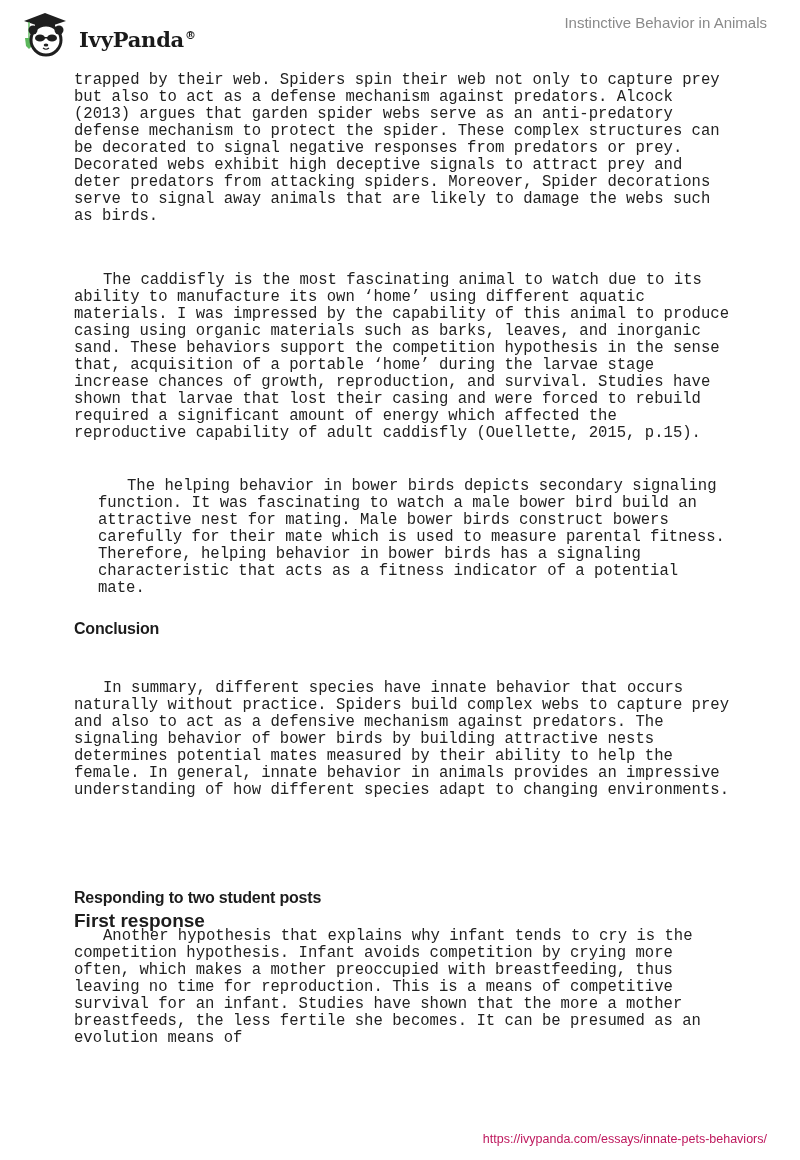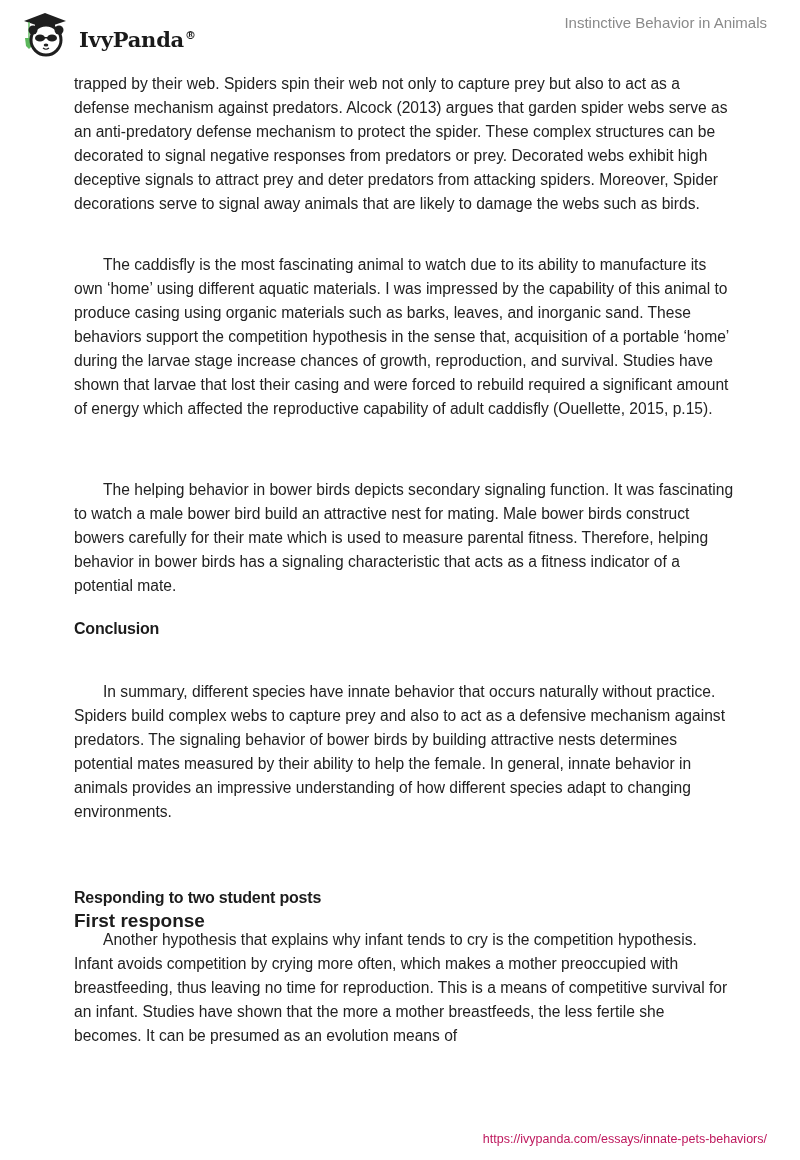--- a/index.html
+++ b/index.html
@@ -7,25 +7,25 @@
     body { position: relative; font-family: "Liberation Sans", sans-serif; color: #222222; }
 
     .header { position: absolute; left: 0; top: 0; width: 800px; height: 66px; }
     .logo { position: absolute; left: 16px; top: 8px; display: flex; align-items: center; }
     .logo-icon { width: 58px; height: 50px; }
     .logo-text { font-family: "DejaVu Serif", serif; font-weight: bold; font-size: 21px; color: #1a1a1a; margin-left: 5px; margin-top: 12px; letter-spacing: -0.2px; }
     .logo-reg { font-size: 11px; vertical-align: super; font-weight: bold; margin-left: 1px; }
     .doc-title { position: absolute; right: 33px; top: 14px; font-size: 15px; color: #8a8a8a; }
 
     .content { position: absolute; left: 74px; top: 72px; width: 660px; }
-    .para { font-size: 15.6px; line-height: 24px; color: #222222; }
+    .para { font-size: 15.6px; line-height: 17px; color: #222222; font-family: Liberation Mono, monospace; }
     .para.indent { text-indent: 29px; }
     .p1 { position: absolute; top: 0; }
-    .p2 { position: absolute; top: 181px; }
-    .p3 { position: absolute; top: 406px; }
+    .p2 { position: absolute; top: 200px; }
+    .p3 { position: absolute; top: 406px; margin-left: 24px; }
     .h2 { position: absolute; font-size: 16px; font-weight: bold; color: #1c1c1c; letter-spacing: -0.2px; }
     .h2.conclusion { top: 548px; }
     .p4 { position: absolute; top: 608px; }
     .h2.responding { top: 817px; }
     .h3 { position: absolute; top: 838px; font-size: 19px; font-weight: bold; color: #1c1c1c; }
     .p5 { position: absolute; top: 856px; }
 
     .footer-url { position: absolute; right: 33px; top: 1132px; font-size: 12.5px; color: #be185d; }
   </style>
 </head>

